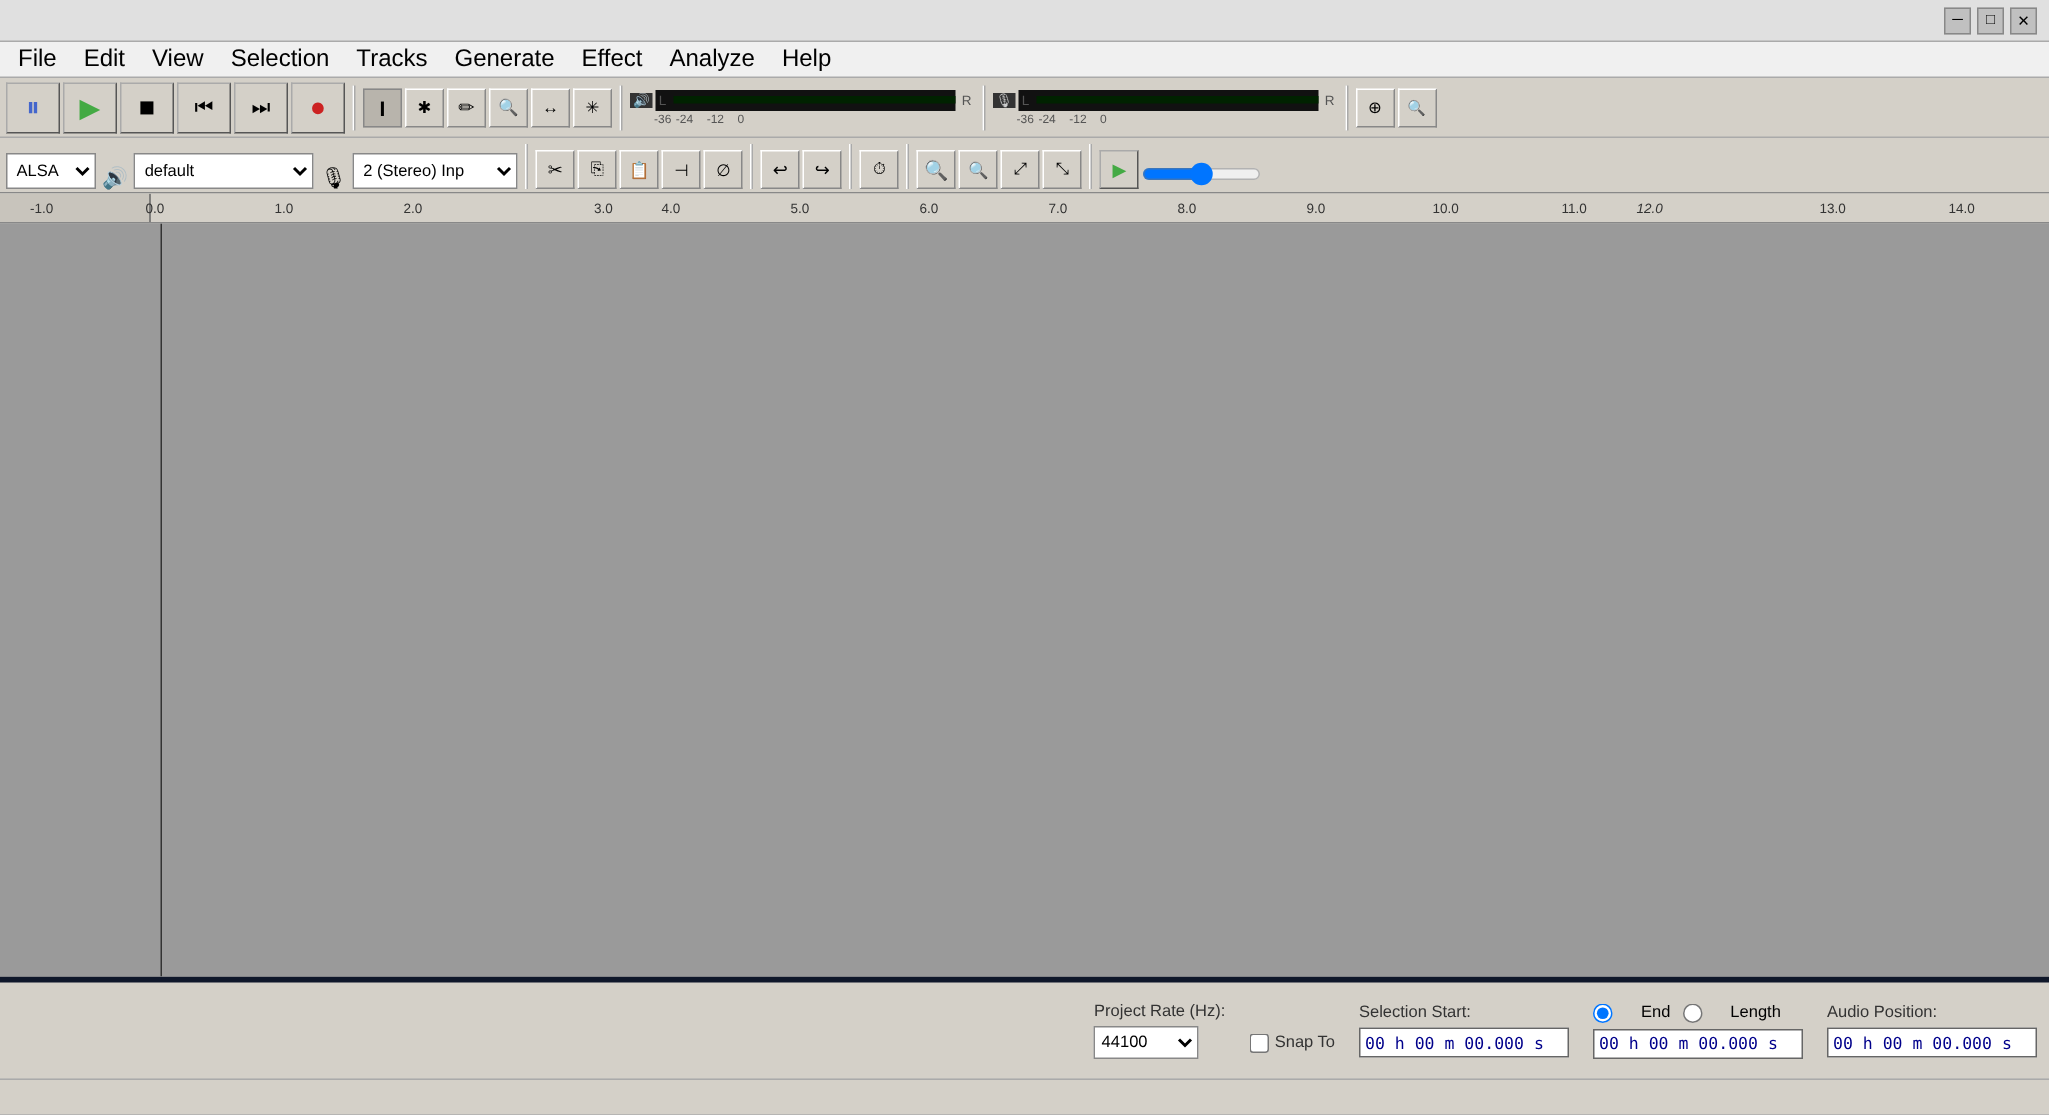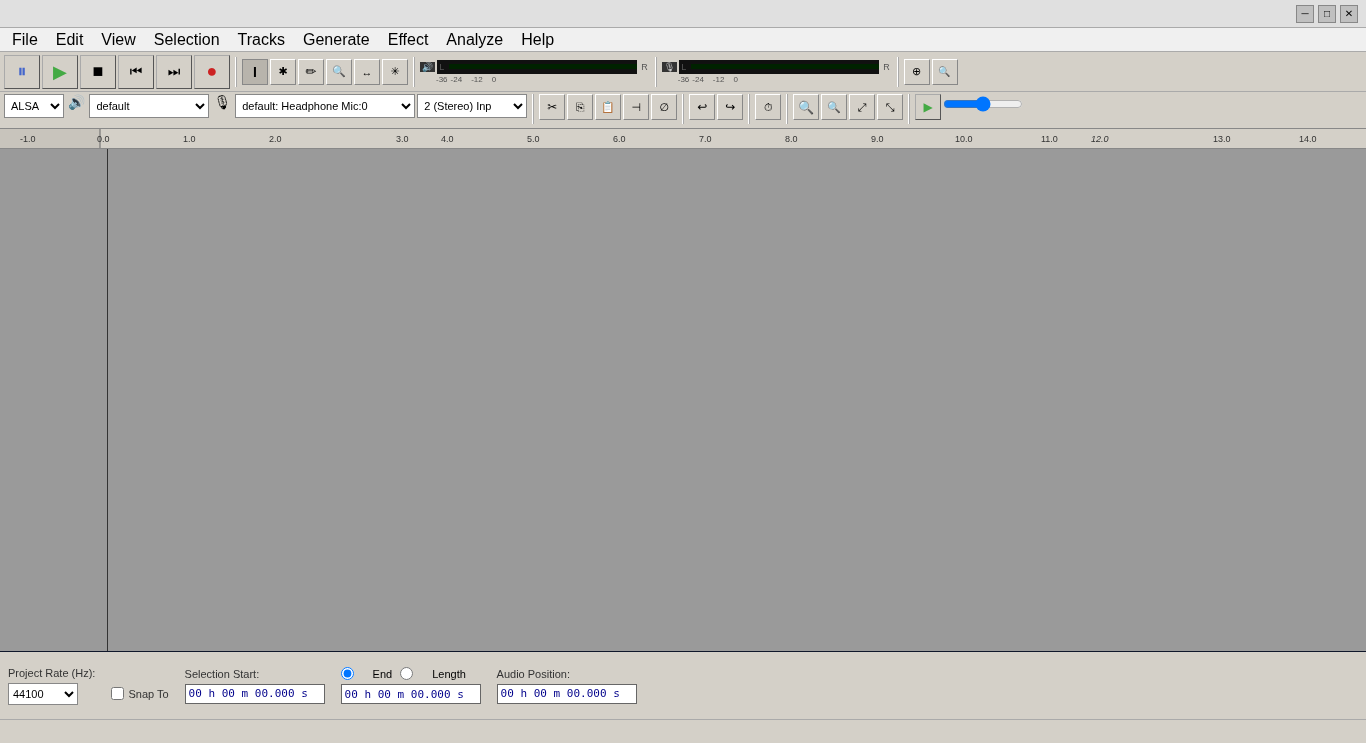--- a/index.html
+++ b/index.html
@@ -69,21 +69,21 @@
     #toolbar-row1 {
       display: flex;
       align-items: center;
       height: 40px;
       padding: 2px 4px;
       gap: 2px;
       border-bottom: 1px solid #aaa;
     }
     #toolbar-row2 {
       display: flex;
-      align-items: flex-start;
+      align-items: flex-end;
       height: 36px;
       padding: 2px 4px;
       gap: 2px;
     }
 
     .toolbar-separator {
       width: 2px;
       height: 30px;
       background: #aaa;
       margin: 0 3px;
@@ -146,25 +146,26 @@
       flex: 1;
       background: #9a9a9a;
       overflow: hidden;
       position: relative;
     }
 
     
     #status-bar {
       background: #d4d0c8;
       height: 68px;
-      border-top: 1px solid #0f172a;
+      border-top: 4px solid #0f172a;
       display: flex;
       align-items: center;
       padding: 4px 8px;
       gap: 16px;
+      justify-content: flex-end;
     }
     .status-section {
       display: flex;
       flex-direction: column;
       gap: 4px;
     }
     .status-label {
       font-size: 11px;
       color: #333;
     }
@@ -324,23 +325,20 @@
     </select>
 
     <div style="font-size:14px;padding:0 2px;">🔊</div>
 
     <select class="device-select" style="width:120px;">
       <option>default</option>
     </select>
 
     <div style="font-size:14px;padding:0 2px;">🎙</div>
 
-    <select class="device-select" style="width:180px;">
-      <option>default: Headphone Mic:0</option>
-    </select>
 
     <select class="device-select" style="width:110px;">
       <option>2 (Stereo) Inp</option>
     </select>
 
     <div class="toolbar-separator"></div>
 
     <div class="tool-btn" style="font-size:12px;">✂</div>
     <div class="tool-btn" style="font-size:11px;">⎘</div>
     <div class="tool-btn" style="font-size:11px;">📋</div>

